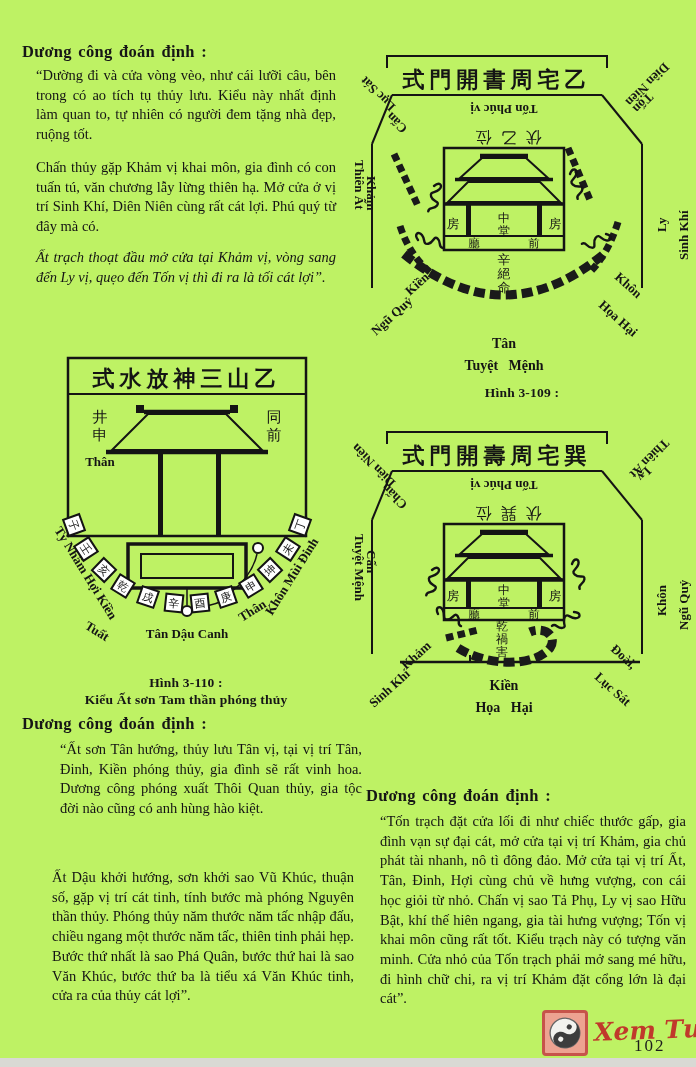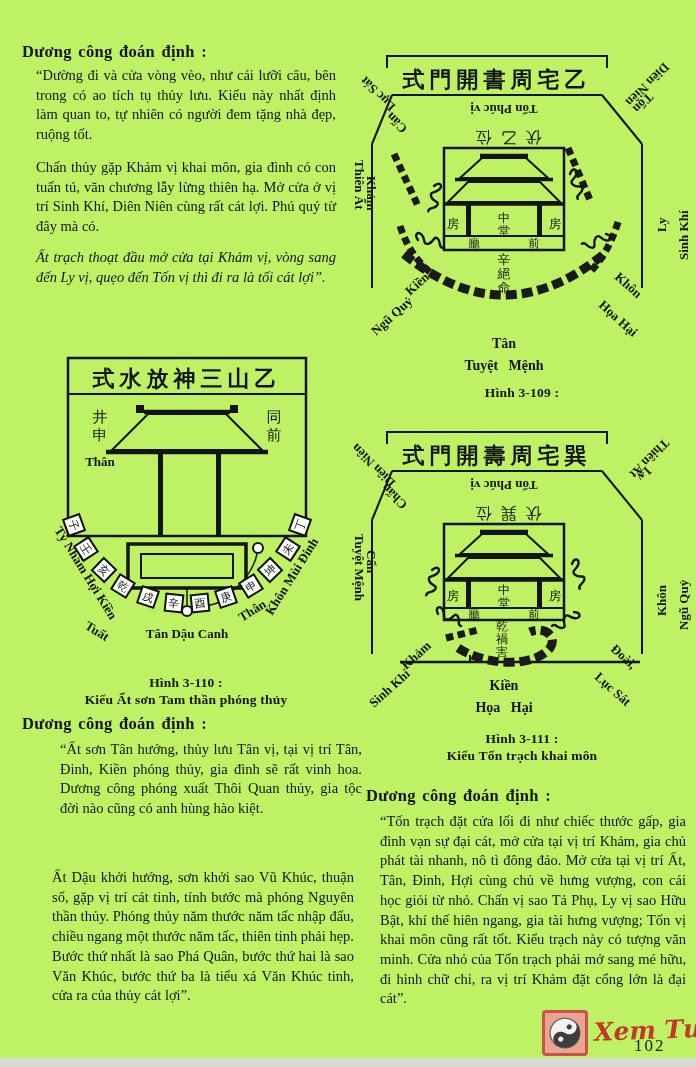--- a/index.html
+++ b/index.html
@@ -290,24 +290,20 @@
       <text transform="translate(336,206) rotate(-90)" class="viet">Ngũ Quỷ</text>
       <text transform="translate(314,192) rotate(-90)" class="viet">Khôn</text>
       <text transform="translate(54,246) rotate(-42)" class="viet">Khảm</text>
       <text transform="translate(22,284) rotate(-42)" class="viet">Sinh Khí</text>
       <text transform="translate(258,226) rotate(42)" class="viet">Đoài,</text>
       <text transform="translate(242,254) rotate(42)" class="viet">Lục Sát</text>
       <text x="152" y="266" text-anchor="middle" class="viet s14">Kiền</text>
       <text x="152" y="288" text-anchor="middle" class="viet s14" style="word-spacing:7px;">Họa Hại</text>
     </svg>
   </div>
-  <div class="abs cap" style="left:352px;top:730px;width:340px;">
-    <div>Hình 3-111 :</div>
-    <div>Kiểu Tốn trạch khai môn</div>
-  </div>
 
   <div class="abs heading" style="left:366px;top:786px;">Dương công đoán định :</div>
   <div class="abs para" style="left:380px;top:812px;width:306px;">“Tốn trạch đặt cửa lối đi như chiếc thước gấp, gia đình vạn sự đại cát, mở cửa tại vị trí Khảm, gia chủ phát tài nhanh, nô tì đông đảo. Mở cửa tại vị trí Ất, Tân, Đinh, Hợi cùng chủ về hưng vượng, con cái học giỏi từ nhỏ. Chấn vị sao Tả Phụ, Ly vị sao Hữu Bật, khí thế hiên ngang, gia tài hưng vượng; Tốn vị khai môn cũng rất tốt. Kiểu trạch này có tượng văn minh. Cửa nhỏ của Tốn trạch phải mở sang mé hữu, đi hình chữ chi, ra vị trí Khảm đặt cổng lớn là đại cát”.</div>
 
   <div class="abs wm-logo" style="left:542px;top:1010px;">
     <svg width="36" height="36" viewBox="0 0 40 40">
       <g transform="rotate(35 20 20)">
         <circle cx="20" cy="20" r="16.5" fill="#f2f2ee" stroke="#666" stroke-width="1.5"></circle>
         <path d="M20,3.5 a16.5,16.5 0 0 1 0,33 a8.25,8.25 0 0 1 0,-16.5 a8.25,8.25 0 0 0 0,-16.5 Z" fill="#3d3d3d"></path>
         <circle cx="20" cy="11.75" r="2.8" fill="#3d3d3d"></circle>

